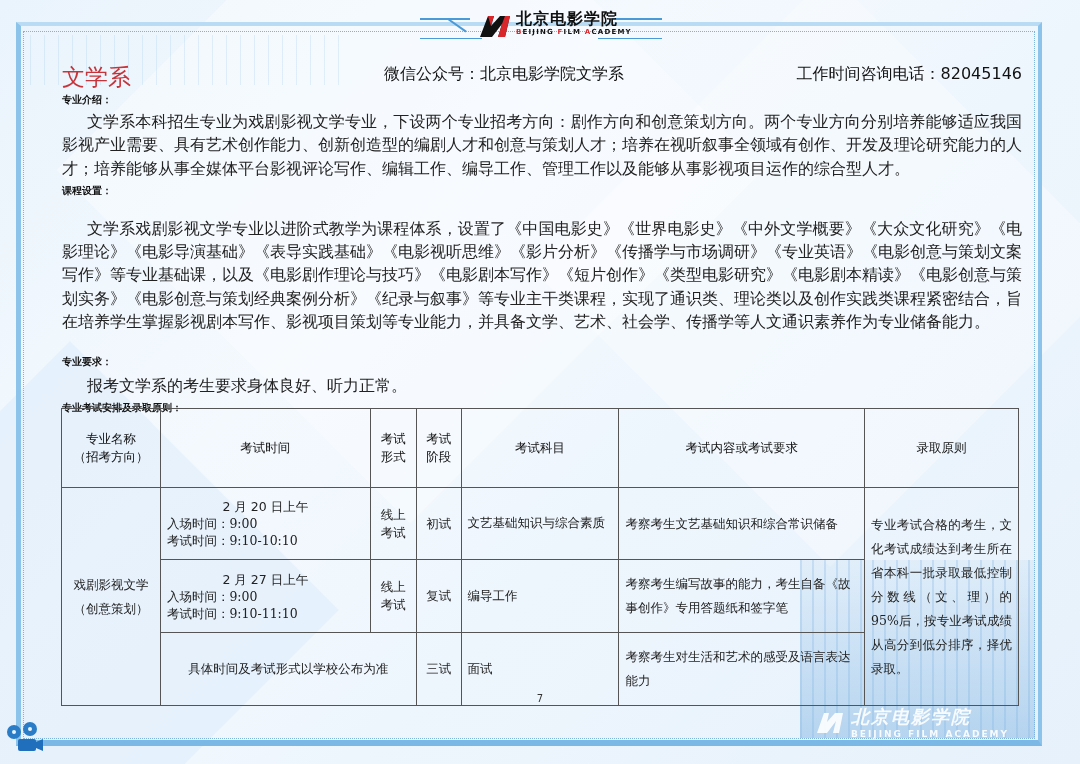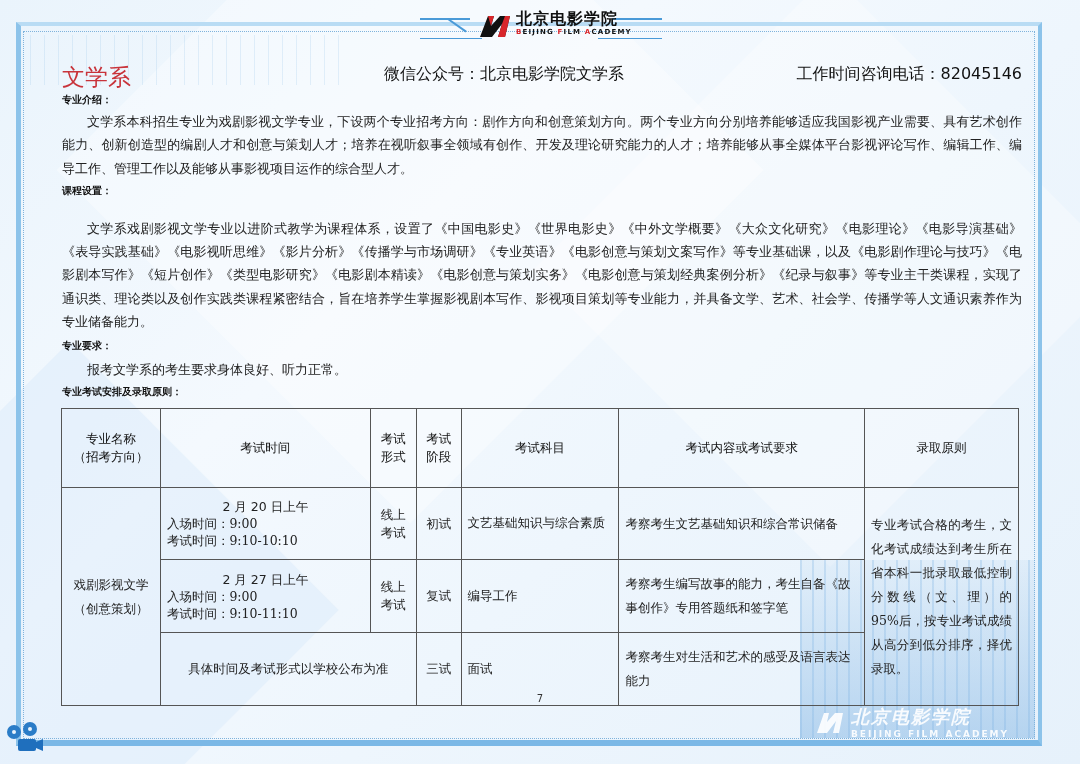--- a/index.html
+++ b/index.html
@@ -65,21 +65,21 @@
 
   
   .header-row { position: absolute; left: 62px; top: 62px; width: 960px; height: 26px; }
   .dept-title { position: absolute; left: 0; top: 0; font-size: 23px; color: #c8333a; font-family: "DejaVu Sans", sans-serif; }
   .wechat { position: absolute; left: 322px; top: 2px; font-size: 16px; color: #111; font-family: "DejaVu Sans", sans-serif; }
   .phone { position: absolute; right: 0; top: 2px; font-size: 16px; color: #111; font-family: "DejaVu Sans", sans-serif; }
 
   
   .content { position: absolute; left: 62px; top: 90px; width: 960px; }
   .sec-h { font-family: "DejaVu Sans", sans-serif; font-weight: bold; font-size: 10px; line-height: 20px; color: #111; }
-  .para { font-size: 13px; line-height: 23.3px; text-indent: 25px; text-align: justify; color: #222; }
+  .para { font-size: 16px; line-height: 23.3px; text-indent: 25px; text-align: justify; color: #222; }
 
   
   .exam-table {
     position: absolute; left: 61px; top: 408px; width: 958px;
     border-collapse: collapse; font-size: 12.5px; color: #222; padding-left: 8px;
   }
   .exam-table td, .exam-table th {
     border: 1px solid #555; vertical-align: middle; padding: 0 6px; font-weight: normal;
   }
   .exam-table th { text-align: center; line-height: 18px; font-family: "DejaVu Sans", sans-serif; font-size: 12.5px; color:#111;}
@@ -127,21 +127,21 @@
   <div class="dept-title">文学系</div>
   <div class="wechat">微信公众号：北京电影学院文学系</div>
   <div class="phone">工作时间咨询电话：82045146</div>
 </div>
 
 <div class="content">
   <div class="sec-h">专业介绍：</div>
   <p class="para">文学系本科招生专业为戏剧影视文学专业，下设两个专业招考方向：剧作方向和创意策划方向。两个专业方向分别培养能够适应我国影视产业需要、具有艺术创作能力、创新创造型的编剧人才和创意与策划人才；培养在视听叙事全领域有创作、开发及理论研究能力的人才；培养能够从事全媒体平台影视评论写作、编辑工作、编导工作、管理工作以及能够从事影视项目运作的综合型人才。</p>
   <div class="sec-h" style="margin-top:1px">课程设置：</div>
   <p class="para" style="margin-top:16px">文学系戏剧影视文学专业以进阶式教学为课程体系，设置了《中国电影史》《世界电影史》《中外文学概要》《大众文化研究》《电影理论》《电影导演基础》《表导实践基础》《电影视听思维》《影片分析》《传播学与市场调研》《专业英语》《电影创意与策划文案写作》等专业基础课，以及《电影剧作理论与技巧》《电影剧本写作》《短片创作》《类型电影研究》《电影剧本精读》《电影创意与策划实务》《电影创意与策划经典案例分析》《纪录与叙事》等专业主干类课程，实现了通识类、理论类以及创作实践类课程紧密结合，旨在培养学生掌握影视剧本写作、影视项目策划等专业能力，并具备文学、艺术、社会学、传播学等人文通识素养作为专业储备能力。</p>
-  <div class="sec-h" style="margin-top:3px">专业要求：</div>
+  <div class="sec-h" style="margin-top:19px">专业要求：</div>
   <p class="para" style="margin-top:2px">报考文学系的考生要求身体良好、听力正常。</p>
   <div class="sec-h">专业考试安排及录取原则：</div>
 </div>
 
 <table class="exam-table">
   <colgroup>
     <col style="width:99px">
     <col style="width:210px">
     <col style="width:46px">
     <col style="width:45px">

